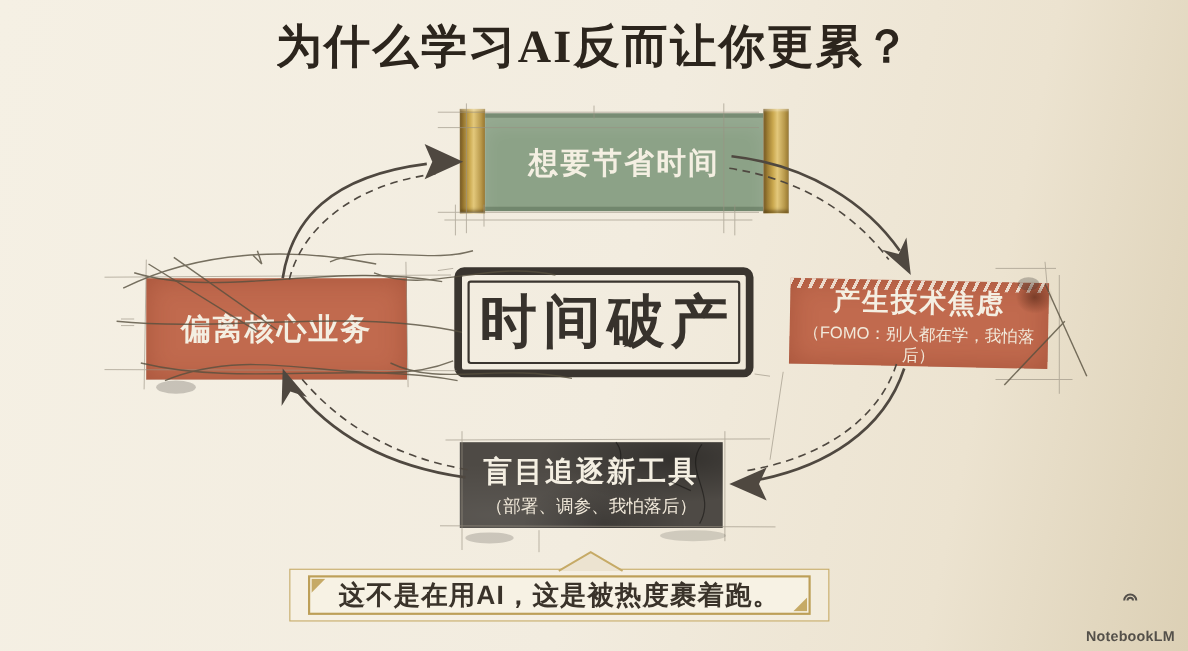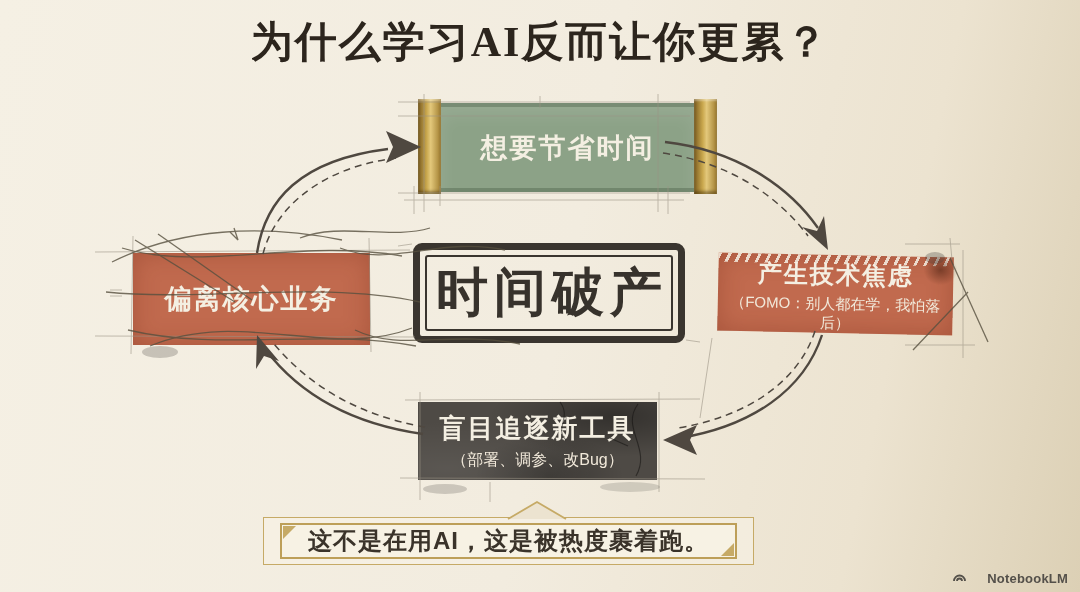--- a/index.html
+++ b/index.html
@@ -68,21 +68,21 @@
   .banner-inner{position:relative; width:100%; height:100%; box-sizing:border-box;
      border:2px solid #bd9f58; background:#f7f2e4;
      display:flex; align-items:center; justify-content:center;}
   .banner .text{font-size:24px; font-weight:700; color:#3a332a; letter-spacing:1px;}
   .corner{position:absolute; width:13px; height:13px; background:#c6aa66;}
   .corner-tl{top:1px; left:1px; clip-path:polygon(0 0,100% 0,0 100%);}
   .corner-br{bottom:1px; right:1px; clip-path:polygon(100% 100%,100% 0,0 100%);}
 
   
   .watermark{position:absolute; right:12px; bottom:6px; display:flex; align-items:center;
-     gap:20px; color:#54504a;}
+     gap:20px; color:#54504a;flex-direction:column;}
   .watermark .wm-text{font-size:13px; font-weight:700; letter-spacing:.2px;}
 
   
   .overlay{position:absolute; inset:0; z-index:6; pointer-events:none;}
   .z2{z-index:2;}
 </style>
 </head>
 <body>
 
 <div class="canvas">
@@ -97,21 +97,21 @@
     <div class="cap"></div>
   </div>
 
   <div class="node node-right z2">
     <span class="label">产生技术焦虑</span>
     <span class="sublabel">（FOMO：别人都在学，我怕落后）</span>
   </div>
 
   <div class="node node-bottom z2">
     <span class="label">盲目追逐新工具</span>
-    <span class="sublabel">（部署、调参、改Bug）</span>
+    <span class="sublabel">（部署、调参、我怕落后）</span>
   </div>
 
   <div class="node node-left z2">
     <span class="label">偏离核心业务</span>
   </div>
 
   <div class="stamp z2">
     <div class="stamp-inner">
       <span class="label">时间破产</span>
     </div>

